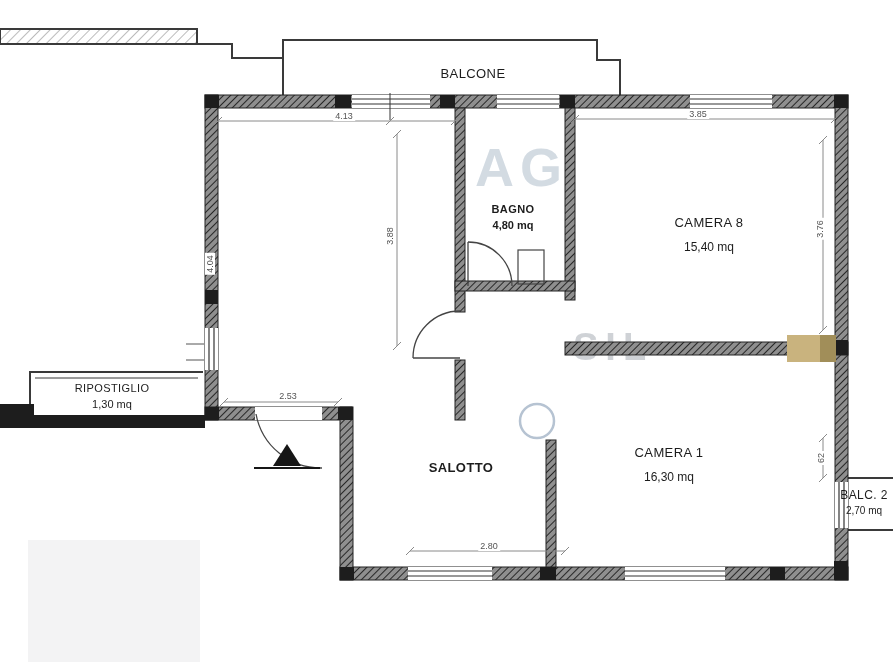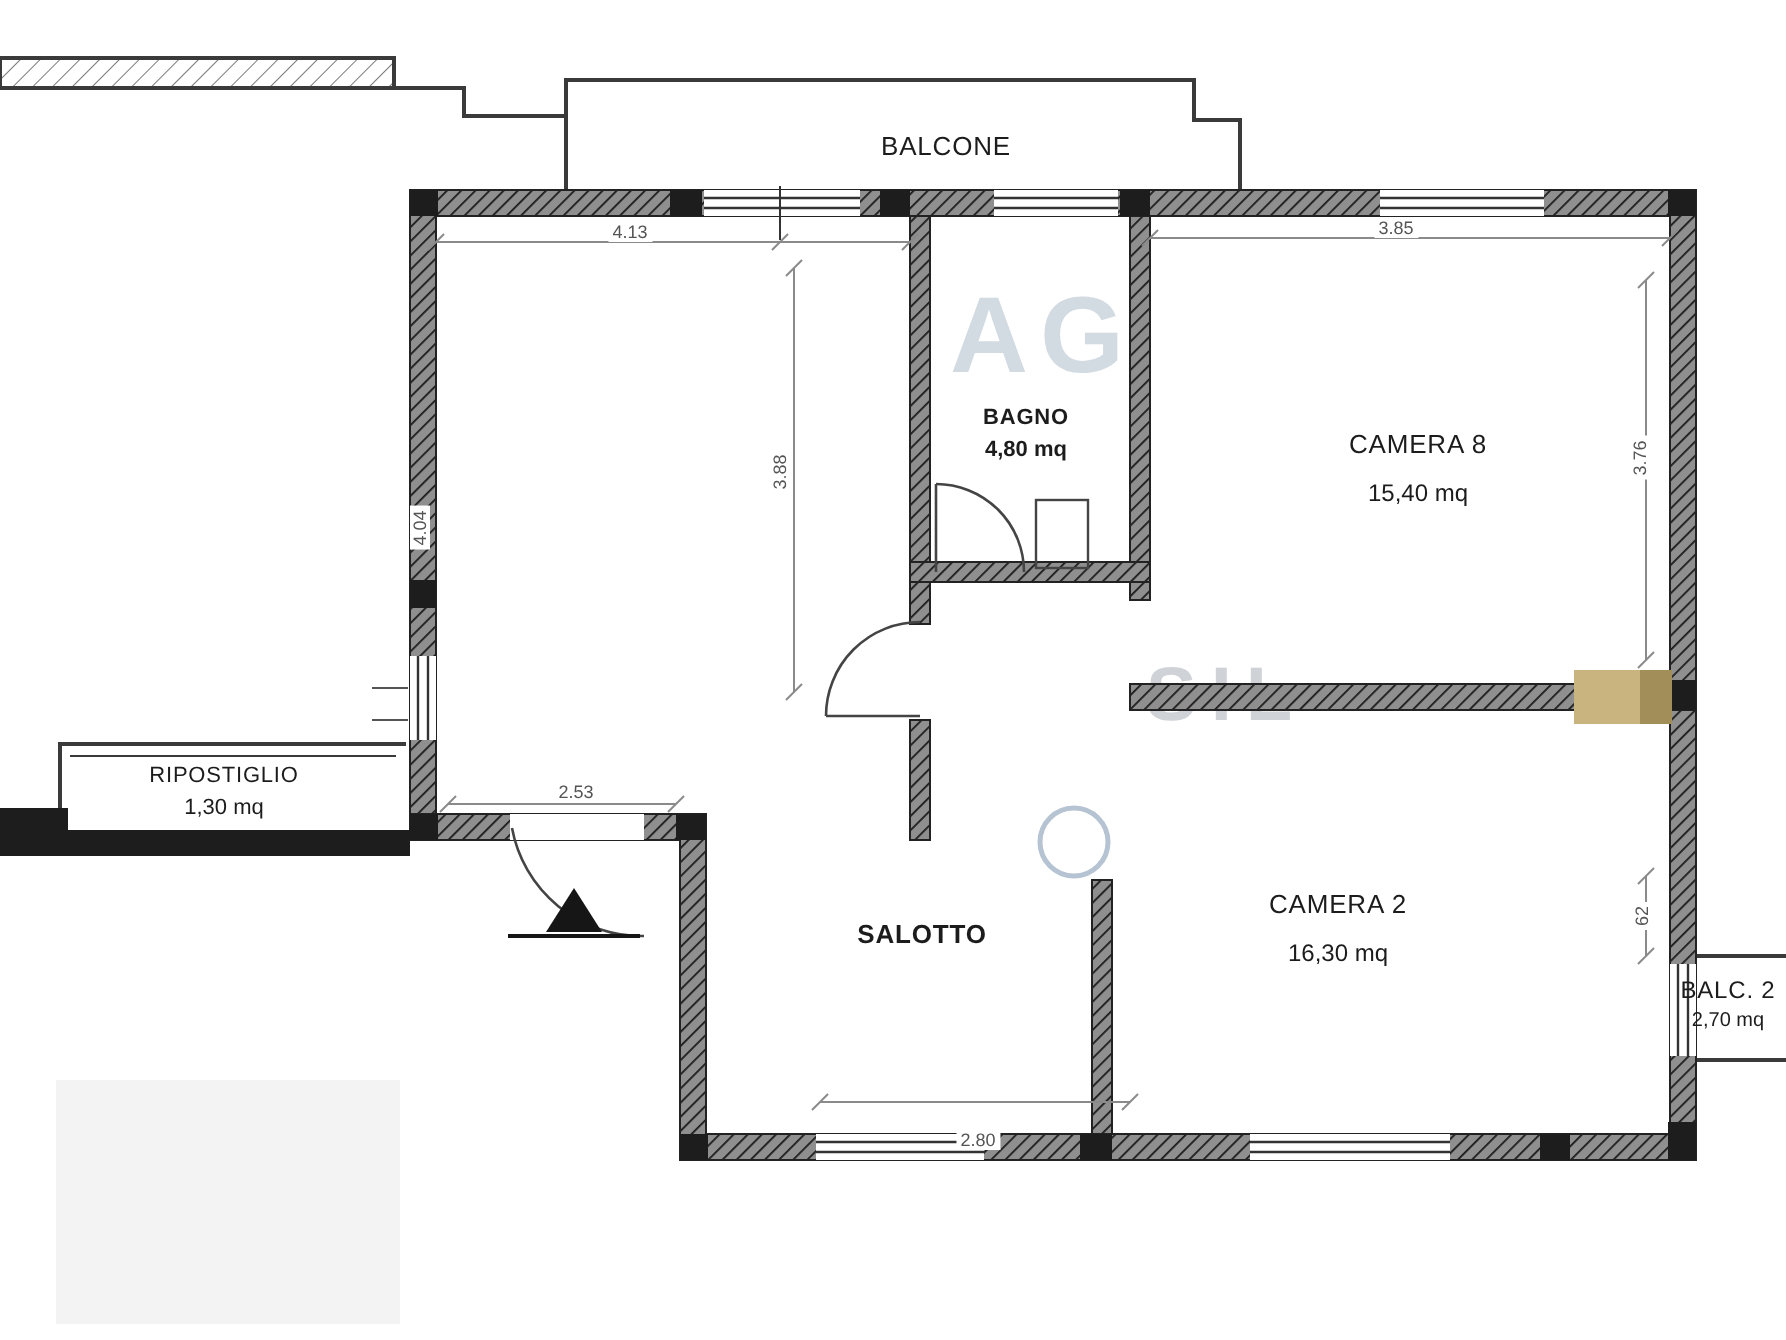--- a/index.html
+++ b/index.html
@@ -182,31 +182,31 @@
   <div class="room-label small" style="left:112px;top:396px;">
     <div class="room-name">RIPOSTIGLIO</div>
     <div class="room-area">1,30 mq</div>
   </div>
 
   <div class="room-label" style="left:461px;top:467px;font-weight:bold;">
     <div class="room-name">SALOTTO</div>
   </div>
 
   <div class="room-label" style="left:669px;top:464px;">
-    <div class="room-name">CAMERA 2</div>
+    <div class="room-name">CAMERA 1</div>
     <div class="room-area">16,30 mq</div>
   </div>
 
   <div class="room-label tiny" style="left:864px;top:502px;">
     <div class="room-name">BALC. 2</div>
     <div class="room-area">2,70 mq</div>
   </div>
 
-  <span class="dim" style="left:315px;top:116px;">4.13</span>
+  <span class="dim" style="left:344px;top:116px;">4.13</span>
   <span class="dim" style="left:698px;top:114px;">3.85</span>
   <span class="dim vert" style="left:390px;top:236px;">3.88</span>
   <span class="dim vert" style="left:210px;top:264px;">4.04</span>
   <span class="dim vert" style="left:820px;top:229px;">3.76</span>
   <span class="dim" style="left:288px;top:396px;text-align:right;">2.53</span>
-  <span class="dim" style="left:489px;top:546px;margin-top:24px;">2.80</span>
+  <span class="dim" style="left:489px;top:546px;">2.80</span>
   <span class="dim vert" style="left:821px;top:458px;">62</span>
 
 </div>
 
 </body></html>

